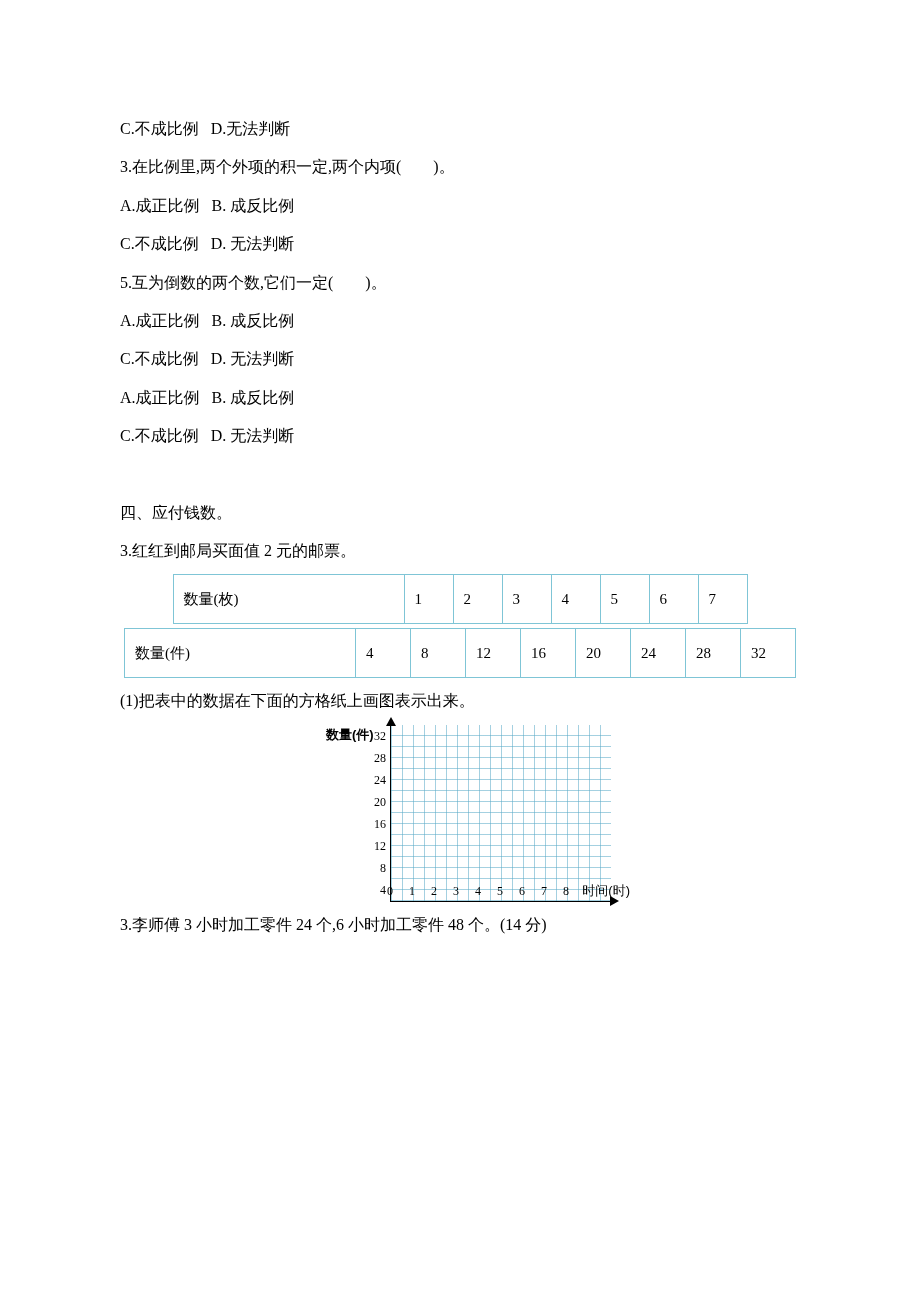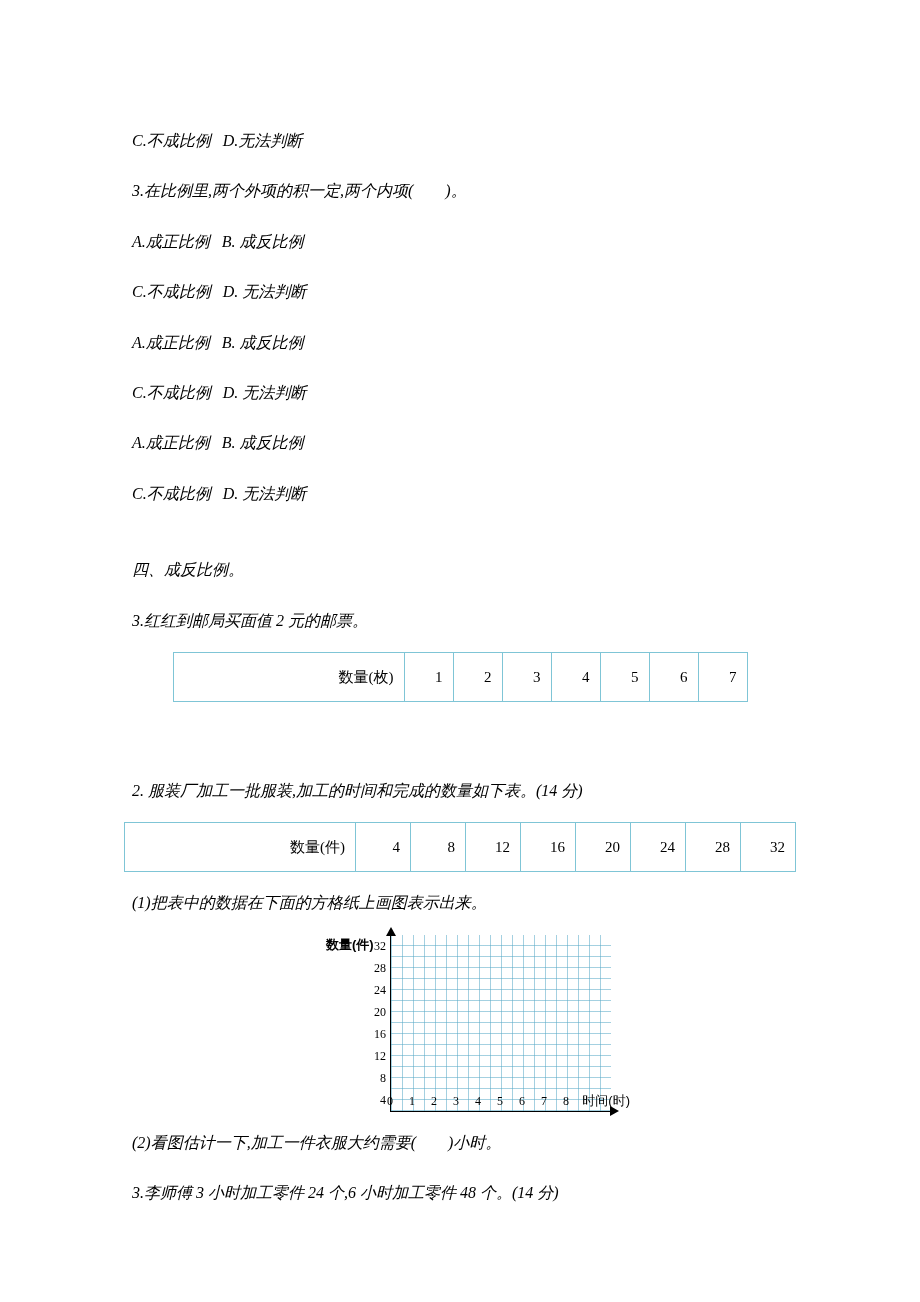--- a/index.html
+++ b/index.html
@@ -8,34 +8,34 @@
     font-family: "SimSun", "宋体", serif;
     font-size: 16px;
     color: #000;
     line-height: 2.4;
   }
   .page {
     width: 680px;
     margin: 0 auto;
     padding: 110px 0 80px 0;
   }
-  .line { margin: 12px; font-style: italic; }
+  .line { margin: 0; }
   .section-gap { margin-top: 38px; }
   table.data {
     border-collapse: collapse;
     margin: 4px auto 4px auto;
     font-size: 15px;
   }
   table.data td, table.data th {
     border-left: 1px solid #7fc5d6;
     border-right: 1px solid #7fc5d6;
     border-top: 1px solid #7fc5d6;
     border-bottom: 1px solid #7fc5d6;
     padding: 6px 10px;
-    text-align: right;
+    text-align: left;
     font-weight: normal;
   }
   table.data tr td:first-child { width: 210px; }
   table.t1 td.val { width: 28px; }
   table.t2 td.val { width: 34px; }
   .chart-wrap {
     width: 320px;
     margin: 4px auto 4px auto;
     position: relative;
   }
@@ -109,59 +109,59 @@
   <p class="line">3.在比例里,两个外项的积一定,两个内项(　　)。</p>
   <p class="line">
     <span>A.成正比例</span>&nbsp;&nbsp;
     <span>B. 成反比例</span>
   </p>
   <p class="line">
     <span>C.不成比例</span>&nbsp;&nbsp;
     <span>D. 无法判断</span>
   </p>
 
+  <p class="line">5.互为倒数的两个数,它们一定(　　)。</p>
   <p class="line">
     <span>A.成正比例</span>&nbsp;&nbsp;
     <span>B. 成反比例</span>
   </p>
   <p class="line">
     <span>C.不成比例</span>&nbsp;&nbsp;
     <span>D. 无法判断</span>
   </p>
 
   <p class="line">
     <span>A.成正比例</span>&nbsp;&nbsp;
     <span>B. 成反比例</span>
   </p>
   <p class="line">
     <span>C.不成比例</span>&nbsp;&nbsp;
     <span>D. 无法判断</span>
   </p>
 
-  <p class="line section-gap">四、成反比例。</p>
+  <p class="line section-gap">四、应付钱数。</p>
 
   <p class="line">3.红红到邮局买面值 2 元的邮票。</p>
 
   <table class="data t1">
     <tbody>
         <tr>
       <td>数量(枚)</td>
       <td class="val">1</td>
       <td class="val">2</td>
       <td class="val">3</td>
       <td class="val">4</td>
       <td class="val">5</td>
       <td class="val">6</td>
       <td class="val">7</td>
     </tr>
   </tbody>
     </table>
 
 
-  <p class="line section-gap" style="margin-top:70px">2. 服装厂加工一批服装,加工的时间和完成的数量如下表。(14 分)</p>
 
   <table class="data t2">
     <tbody>
     <tr>
       <td>数量(件)</td>
       <td class="val">4</td>
       <td class="val">8</td>
       <td class="val">12</td>
       <td class="val">16</td>
       <td class="val">20</td>
@@ -195,17 +195,16 @@
     <span class="tick-x" style="left:112px">1</span>
     <span class="tick-x" style="left:134px">2</span>
     <span class="tick-x" style="left:156px">3</span>
     <span class="tick-x" style="left:178px">4</span>
     <span class="tick-x" style="left:200px">5</span>
     <span class="tick-x" style="left:222px">6</span>
     <span class="tick-x" style="left:244px">7</span>
     <span class="tick-x" style="left:266px">8</span>
   </div>
 
-  <p class="line">(2)看图估计一下,加工一件衣服大约需要(　　)小时。</p>
 
   <p class="line">3.李师傅 3 小时加工零件 24 个,6 小时加工零件 48 个。(14 分)</p>
 
 </div>
 
 </body></html>

